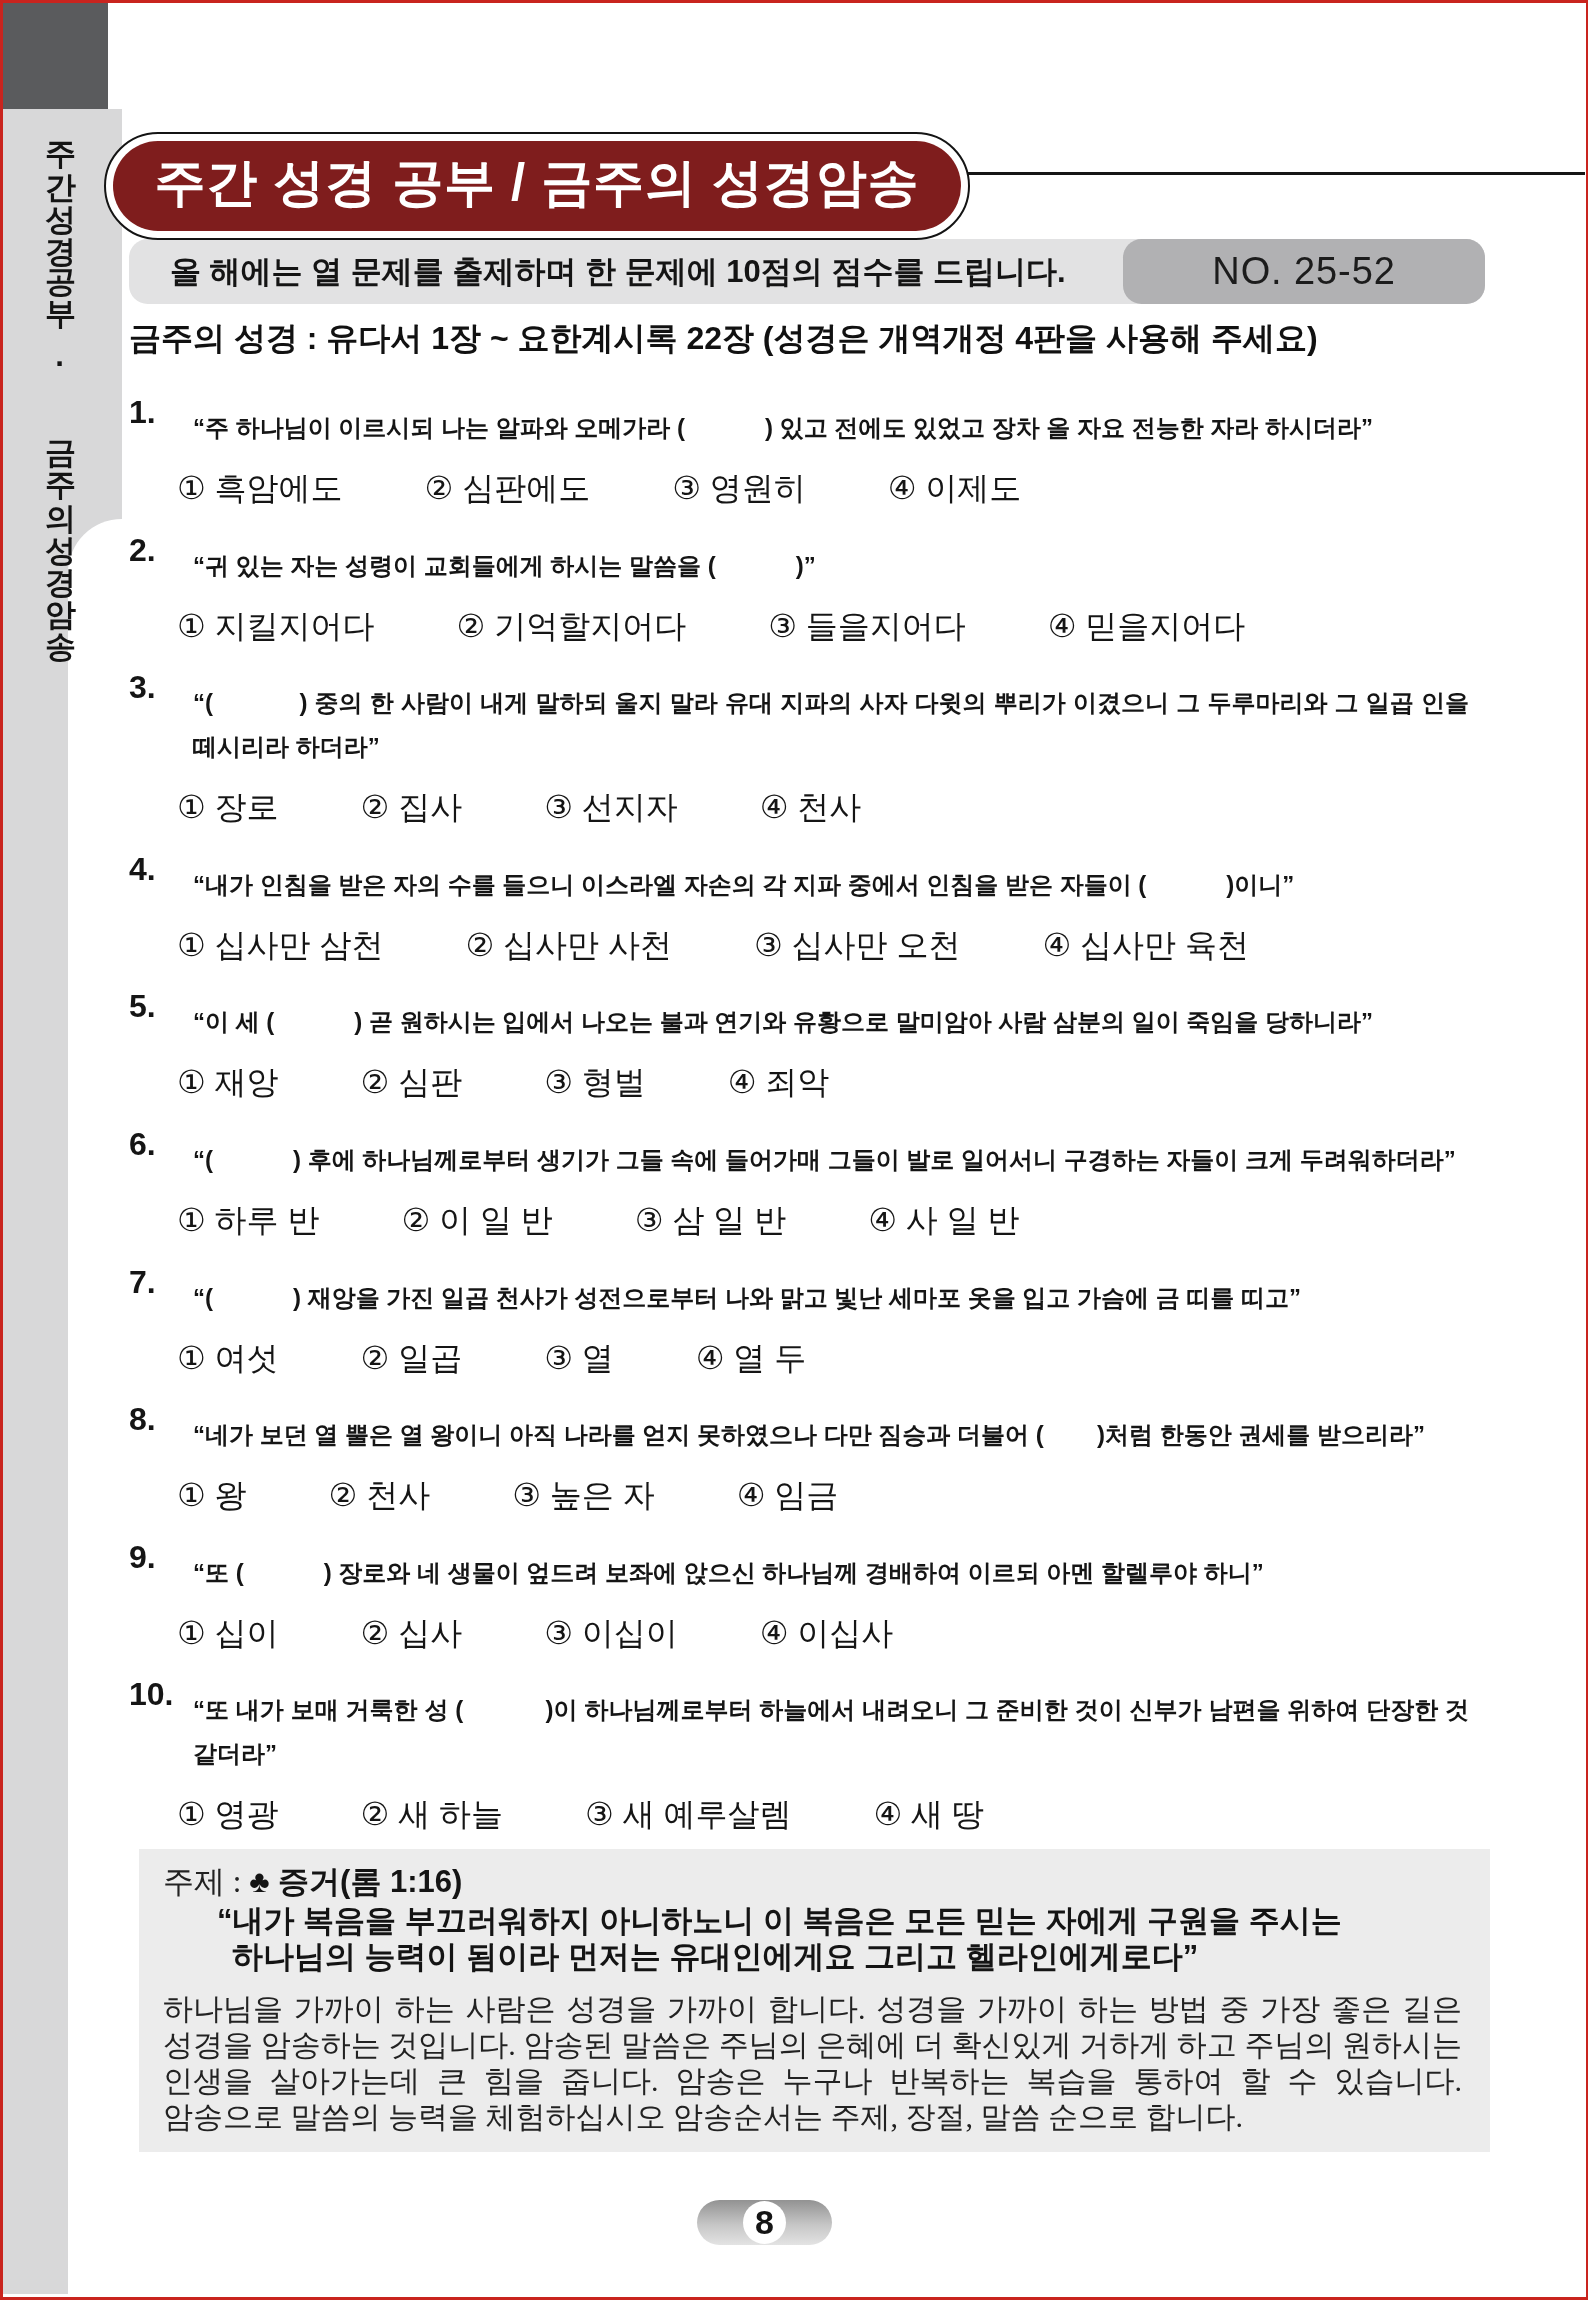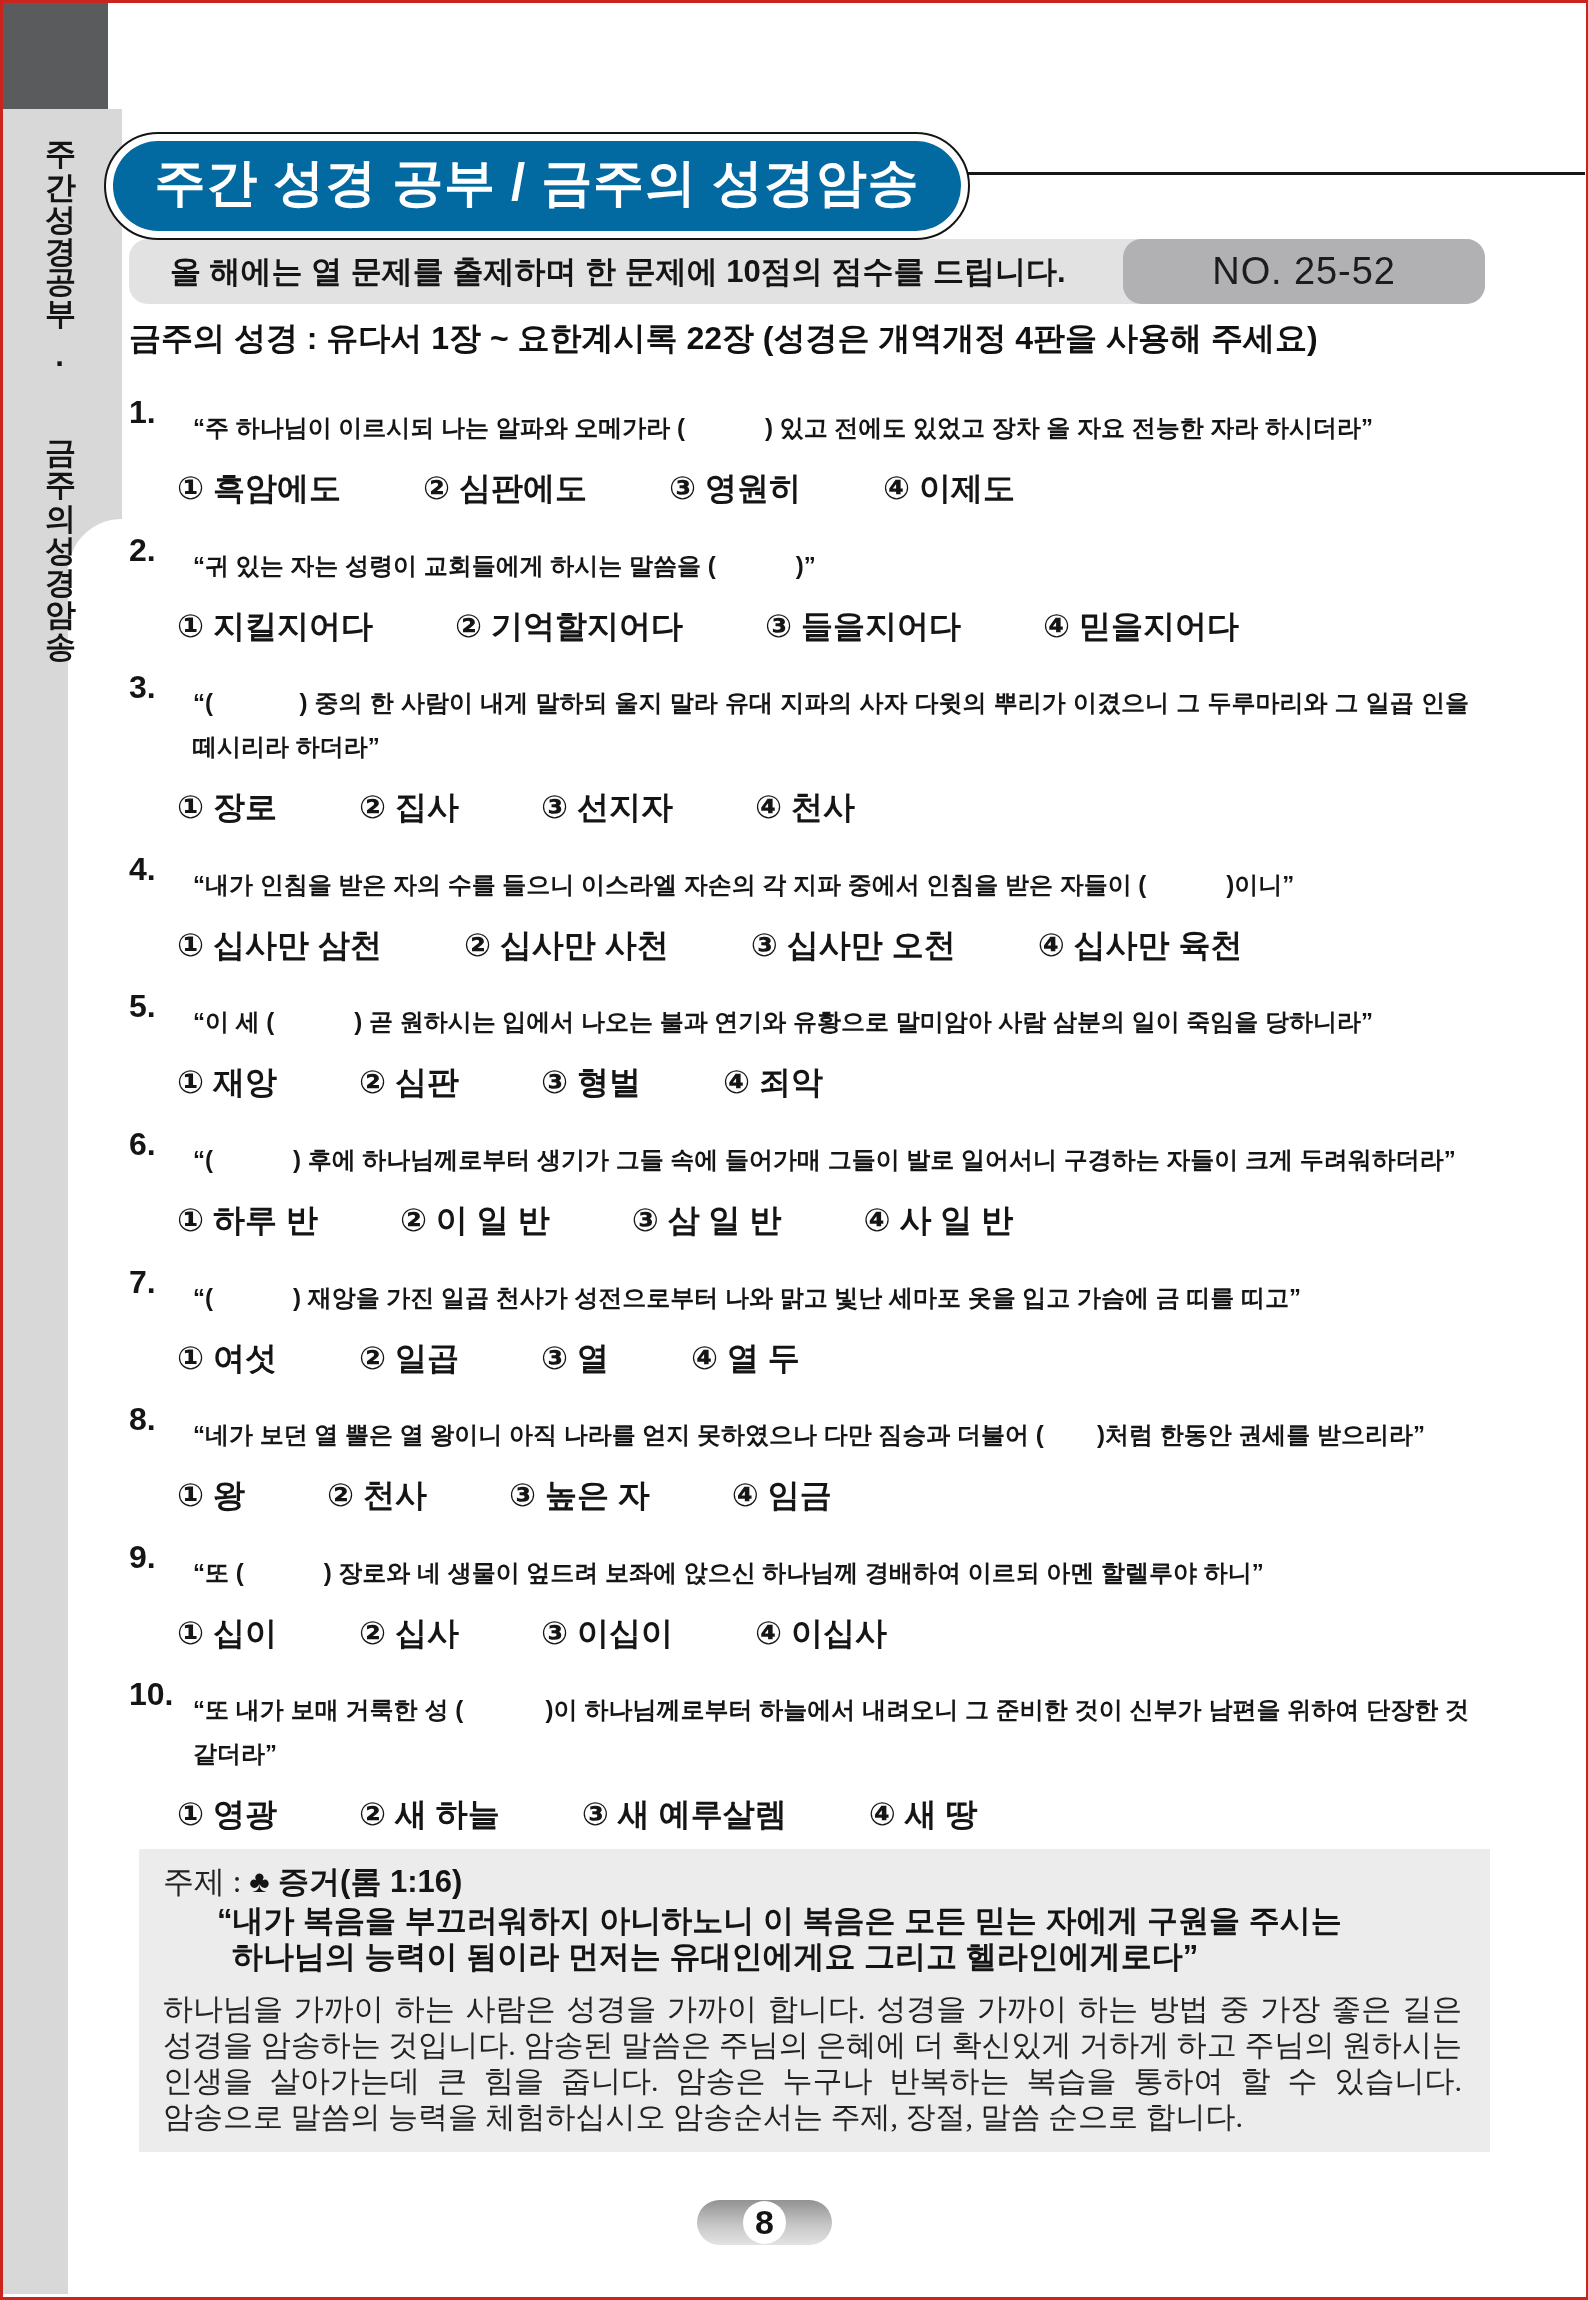--- a/index.html
+++ b/index.html
@@ -19,21 +19,21 @@
     writing-mode:vertical-rl;text-orientation:upright;
     font-size:31px;font-weight:700;letter-spacing:0.9px;color:#141414;
   }
   
   .title-rule{position:absolute;left:519px;top:172px;width:1066px;height:2.8px;background:#161616;z-index:3;}
   .title-ring{
     position:absolute;left:104px;top:132px;z-index:4;display:inline-block;background:#ffffff;
     border:2.8px solid #141414;border-radius:56px;padding:7.4px;
   }
   .title-pill{
-    background:#0369a1;color:#ffffff;border-radius:45px;padding:7.4px 41px 13px 41px;
+    background:#7f1d1d;color:#ffffff;border-radius:45px;padding:7.4px 41px 13px 41px;
     font-size:51px;font-weight:700;letter-spacing:0.9px;white-space:nowrap;
   }
   
   .info-bar{
     position:absolute;left:129px;top:239px;width:1356px;height:65px;background:#e2e2e3;
     border-radius:18.6px;display:flex;align-items:stretch;z-index:3;
   }
   .info-left{flex:1;display:flex;align-items:center;padding-left:41px;font-size:31px;font-weight:700;color:#141414;}
   .info-no{
     width:362px;background:#b1b1b3;border-radius:18.6px;display:flex;align-items:center;justify-content:center;
@@ -42,21 +42,21 @@
   .scripture-line{position:absolute;left:129px;top:317px;width:1364px;font-size:32px;font-weight:700;color:#111;}
   
   .questions{position:absolute;left:129px;top:390px;width:1356px;z-index:3;}
   .q{display:flex;margin-bottom:17.6px;}
   .qnum{flex:0 0 48px;font-size:32px;line-height:44px;font-weight:600;}
   .qbody{flex:1;min-width:0;}
   .qtext{
     margin:16px;font-size:24px;line-height:44px;font-weight:700;white-space:pre-wrap;
     text-align:justify;text-align-last:left;word-break:keep-all;
   }
-  .opts{display:flex;gap:82px;flex-wrap:wrap;font-size:32px;line-height:44px;font-weight:700;}
+  .opts{display:flex;gap:82px;flex-wrap:wrap;font-size:32px;line-height:44px;font-weight:400;}
   
   .memo-box{
     position:absolute;left:139px;top:1849px;width:1351px;height:303px;background:#ececec;z-index:3;
     box-sizing:border-box;padding:13px 28px 15px 24px;
   }
   .topic-line{font-size:31px;line-height:39px;}
   .topic-label{font-family:"Liberation Serif","DejaVu Serif",serif;font-weight:400;color:#222;}
   .topic-title{font-weight:700;color:#141414;margin-top:35px;}
   .memo-verse{
     margin:1.9px 0 0 69px;font-size:31px;line-height:36px;font-weight:700;color:#141414;

